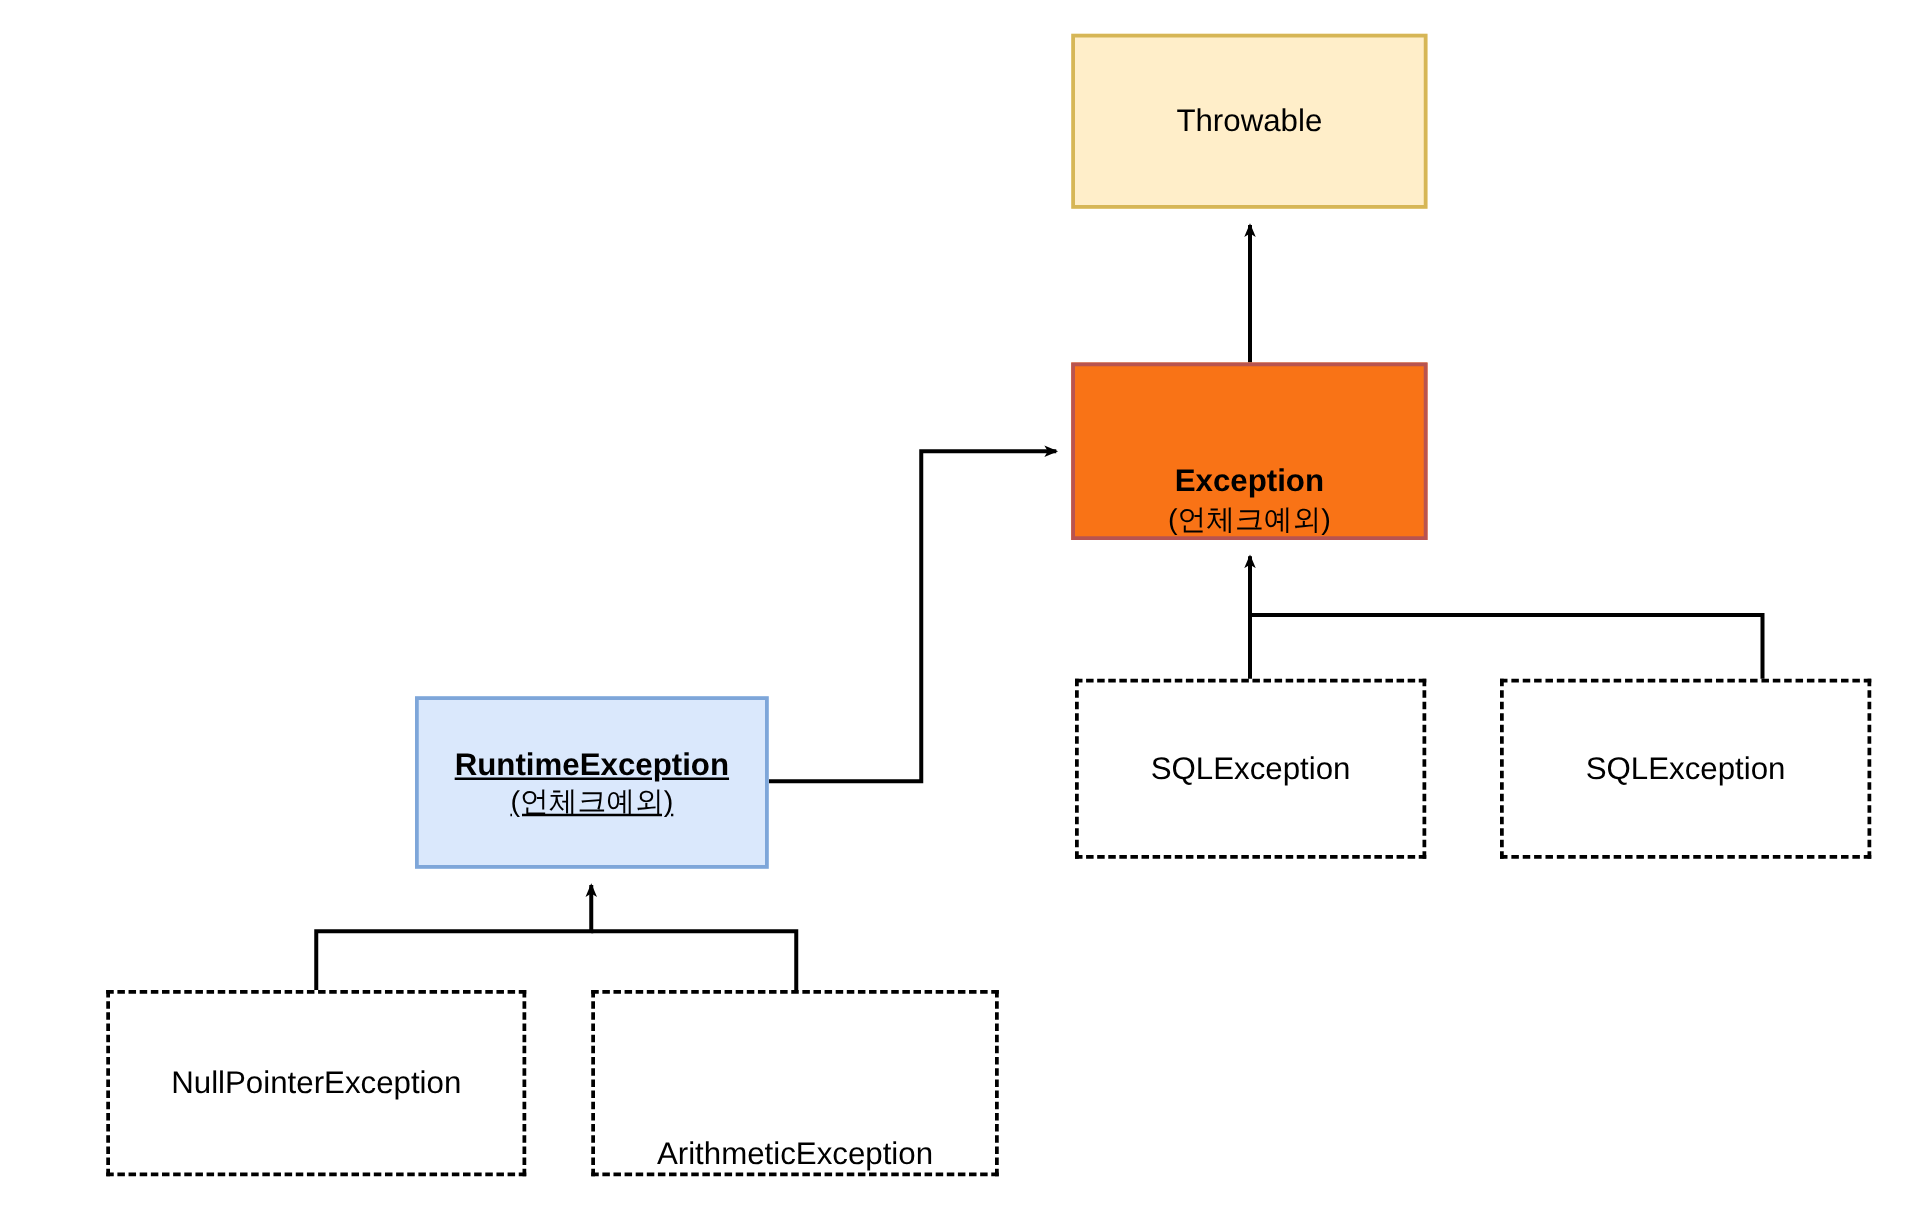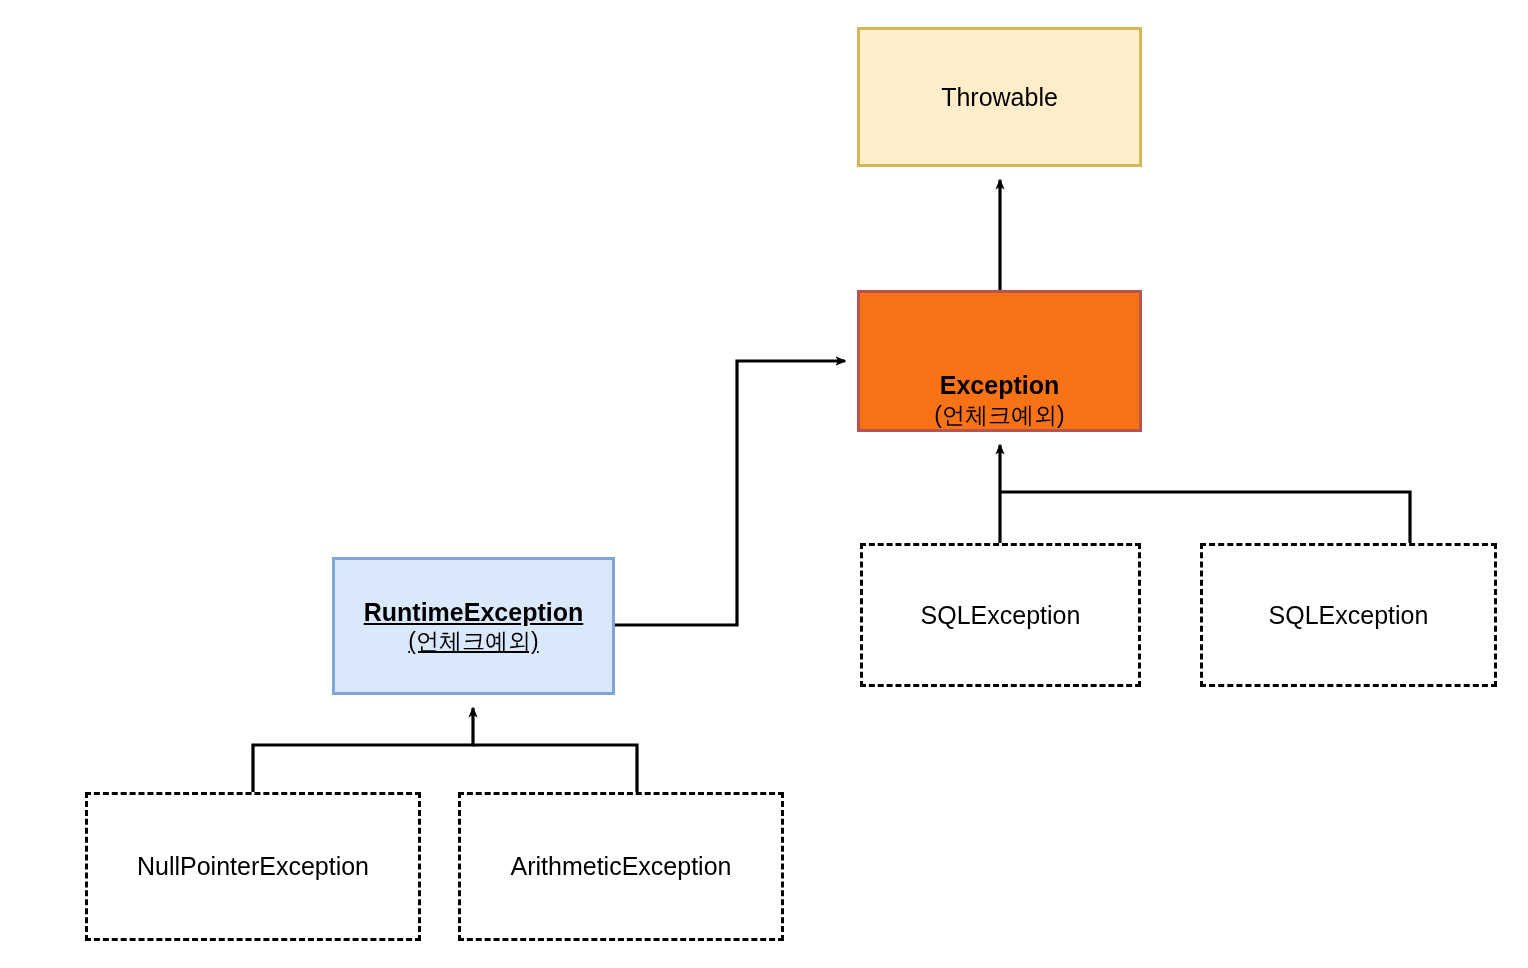--- a/index.html
+++ b/index.html
@@ -72,21 +72,21 @@
   #node-ioexception {
     left: 860px; top: 543px; width: 281px; height: 144px;
   }
   #node-sqlexception {
     left: 1200px; top: 543px; width: 297px; height: 144px;
   }
   #node-nullpointerexception {
     left: 85px; top: 792px; width: 336px; height: 149px;
   }
   #node-arithmeticexception {
-    left: 458px; top: 792px; width: 326px; height: 149px;
+    left: 473px; top: 792px; width: 326px; height: 149px; justify-content: flex-end;
   }
 </style>
 </head>
 <body>
 
 <div id="canvas">
 
   <svg id="edges" viewBox="0 0 1528 968" width="1528" height="968">
     <defs>
       <marker id="arrowhead" markerWidth="12" markerHeight="12" refX="9.5" refY="5" orient="auto" markerUnits="userSpaceOnUse">

